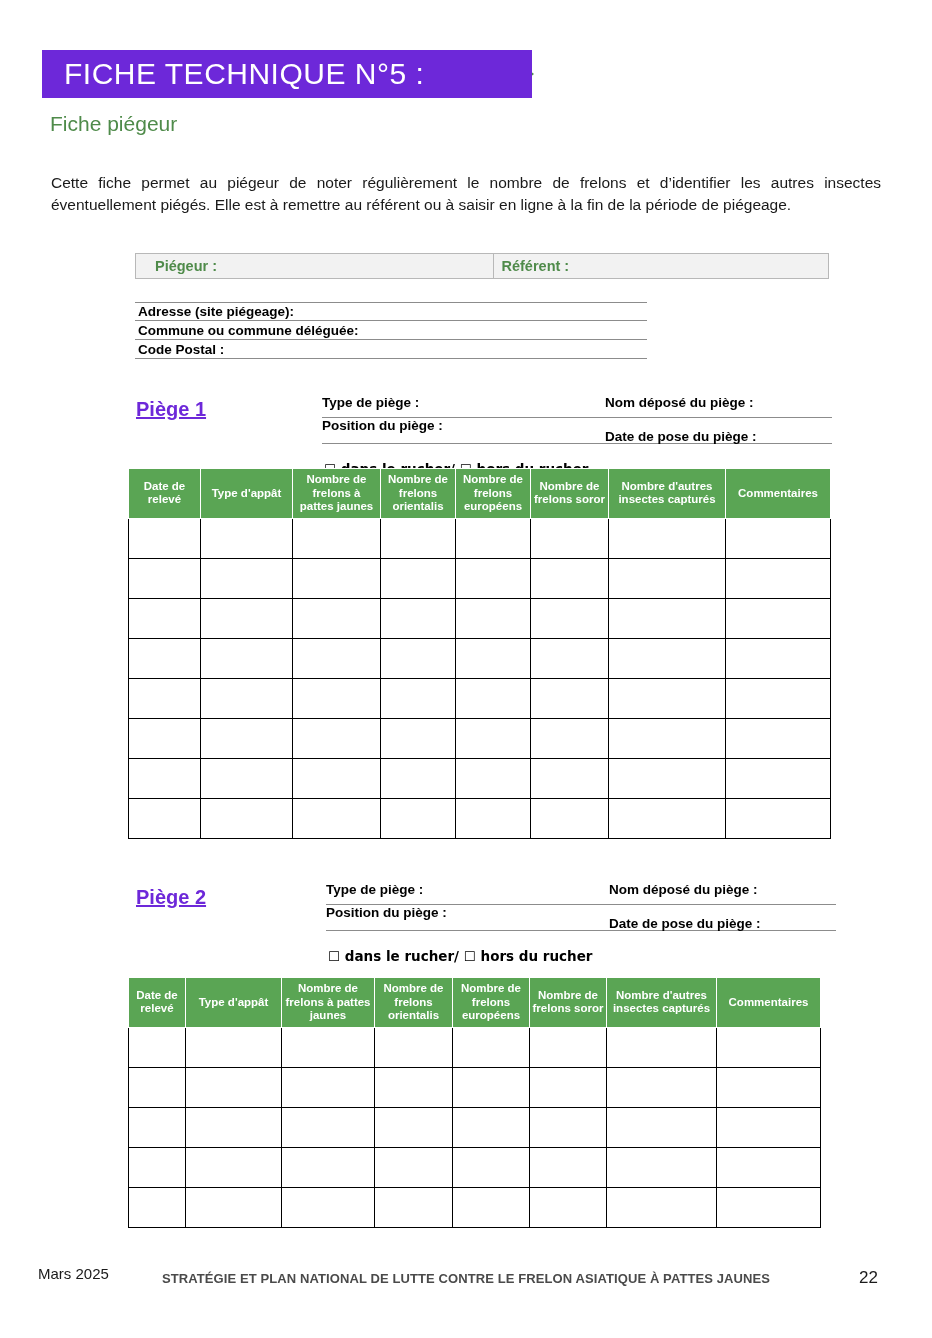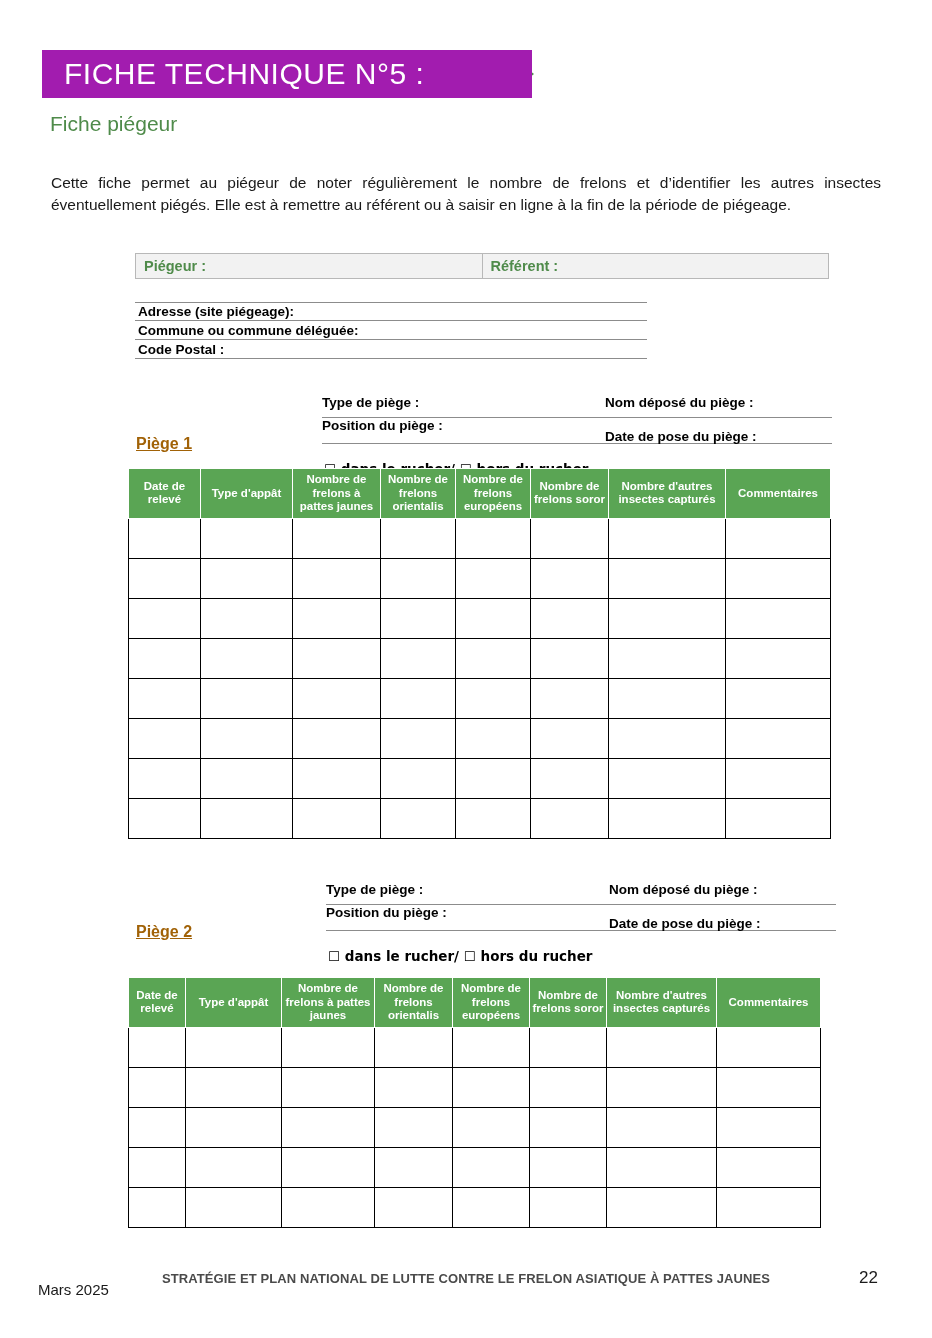--- a/index.html
+++ b/index.html
@@ -16,21 +16,21 @@
     overflow: hidden;
   }
 
   
   .header-banner {
     position: absolute;
     left: 42px;
     top: 50px;
     width: 490px;
     height: 48px;
-    background: #a21caf;
+    background: #6d28d9;
     display: flex;
     align-items: center;
   }
   .header-title {
     color: #ffffff;
     font-size: 30px;
     letter-spacing: 0.5px;
     padding-left: 22px;
     font-weight: 400;
     white-space: nowrap;
@@ -88,20 +88,21 @@
   }
   .id-cell {
     flex: 1;
     display: flex;
     align-items: center;
     font-size: 14.5px;
     font-weight: bold;
     color: #4f8b4a;
     padding-left: 8px;
     box-sizing: border-box;
+    margin-left: 11px;
   }
   .id-cell + .id-cell { border-left: 1px solid #b8b8b8; }
 
   .addr-block {
     position: absolute;
     left: 135px;
     top: 302px;
     width: 512px;
   }
   .addr-line {
@@ -113,25 +114,24 @@
     align-items: center;
     padding-left: 3px;
     box-sizing: border-box;
     text-align: right;
   }
   .addr-line.first { border-top: 1px solid #8c8c8c; }
 
   
   .trap-label {
     position: absolute;
-    font-size: 16px;
-    font-weight: bold;
-    color: #a16207;
+    font-size: 20px;
+    font-weight: bold;
+    color: #6d28d9;
     text-decoration: underline;
-    margin-top: 37px;
   }
   .trap-fields {
     position: absolute;
     font-size: 13.5px;
     font-weight: bold;
   }
   .tf-line {
     border-bottom: 1px solid #8c8c8c;
     height: 23px;
     display: flex;
@@ -167,21 +167,21 @@
   table.data td {
     border: 1px solid #000000;
     height: 37px;
     background: #ffffff;
   }
 
   
   .footer-left {
     position: absolute;
     left: 38px;
-    bottom: 40px;
+    bottom: 56px;
     font-size: 15px;
     color: #1a1a1a;
   }
   .footer-center {
     position: absolute;
     left: 0;
     right: 0;
     bottom: 52px;
     text-align: center;
     font-size: 13px;

